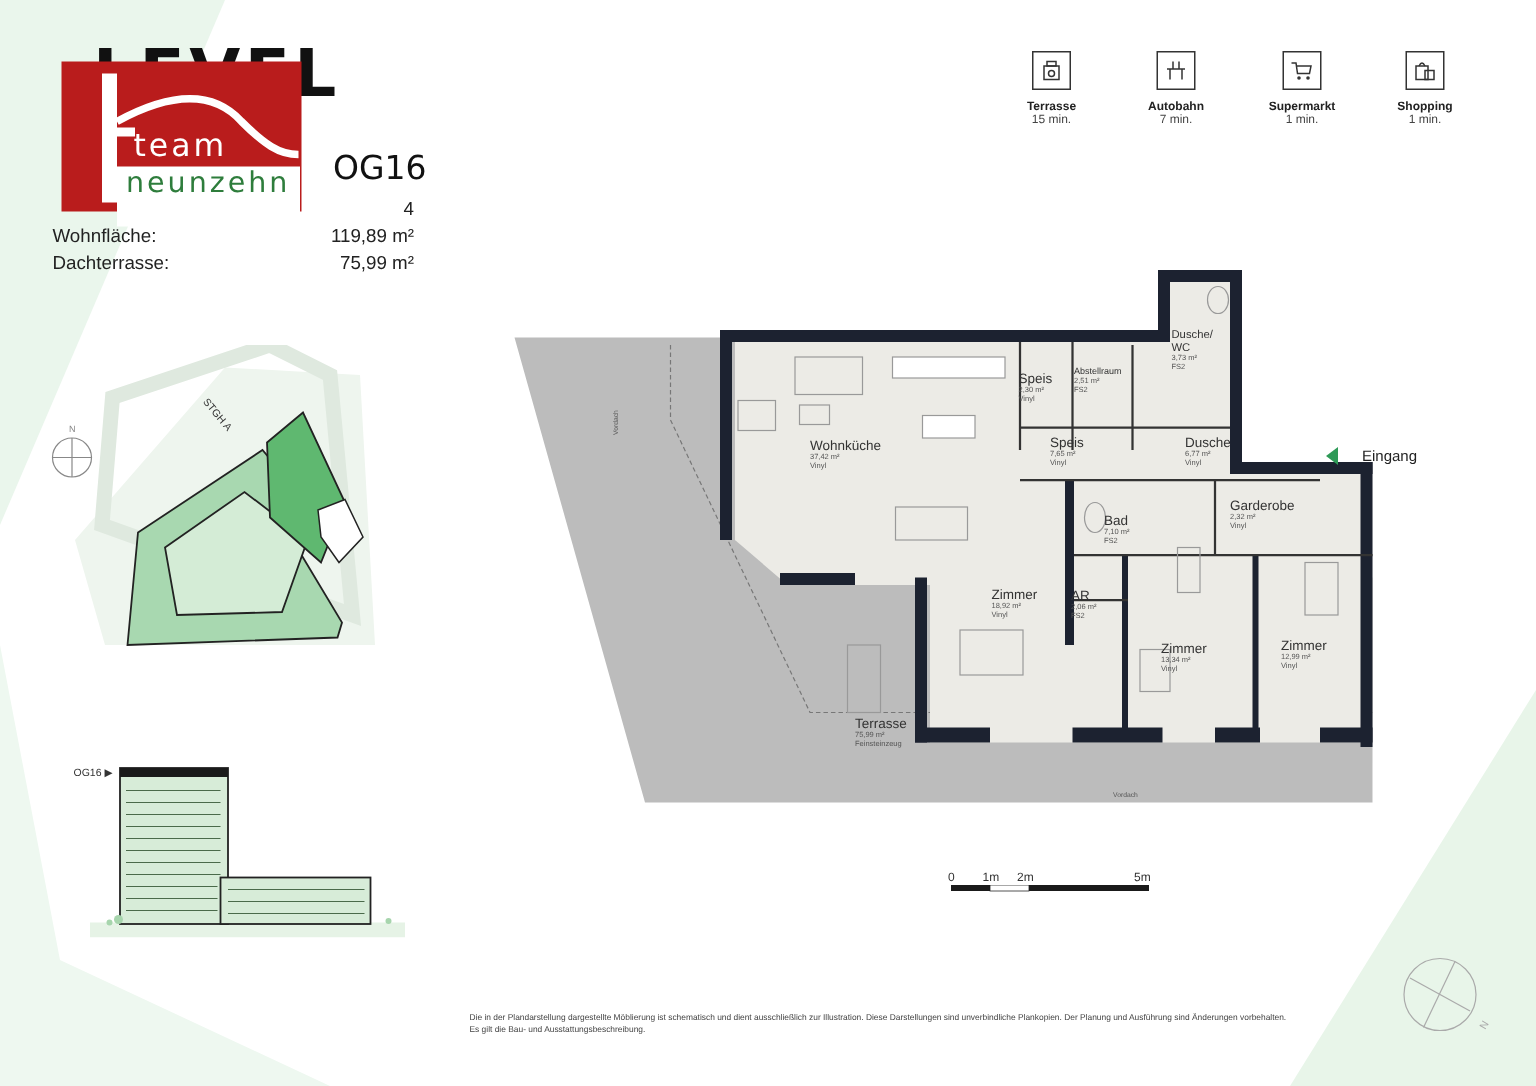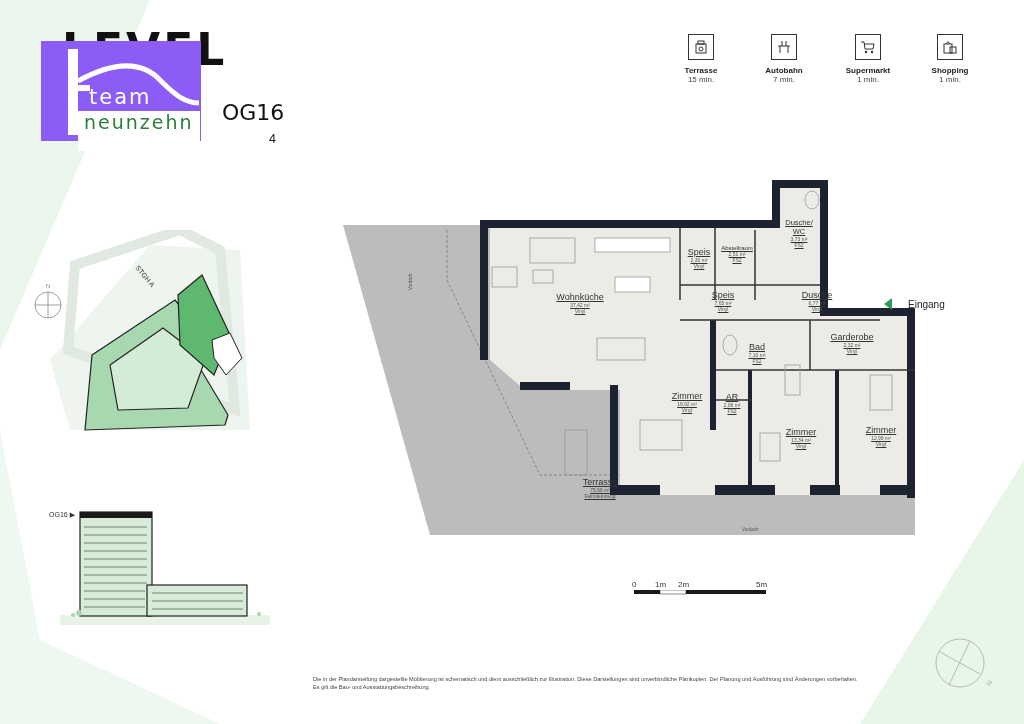--- a/index.html
+++ b/index.html
@@ -1,30 +1,30 @@
 <!DOCTYPE html>
 <html><head>
 <meta charset="utf-8">
 <style>
   html, body { margin:0; padding:0; }
   body { width:1024px; height:724px; position:relative; overflow:hidden; background:#ffffff; font-family:"Liberation Sans", sans-serif; color:#1a1a1a; }
   .bg-wedge-tl { position:absolute; left:0; top:0; width:1024px; height:724px; pointer-events:none; }
   .title-level { position:absolute; left:62px; top:24px; font-size:44px; font-weight:bold; letter-spacing:3px; color:#111; font-family:"DejaVu Sans", sans-serif; }
-  .logo { position:absolute; left:41px; top:41px; width:160px; height:100px; background:#8b5cf6; }
+  .logo { position:absolute; left:41px; top:41px; width:160px; height:100px; background:#b91c1c; }
   .logo .lt { position:absolute; left:52px; top:65px; font-size:21px; color:#fff; letter-spacing:2px; font-family:"DejaVu Sans", sans-serif; }
   .logo .ln { position:absolute; left:26px; top:91px; width:128px; height:40px; background:#fff; color:#2e7d3c; font-size:19px; letter-spacing:2px; line-height:22px; padding-left:6px; box-sizing:border-box; font-family:"DejaVu Sans", sans-serif; }
   .unit-id { position:absolute; left:222px; top:100px; font-size:22px; font-family:"DejaVu Sans", sans-serif; color:#111; }
   .facts { position:absolute; left:35px; top:130px; width:241px; font-size:12.5px; color:#222; }
   .facts .row { display:flex; justify-content:space-between; height:18px; line-height:18px; }
   .amen { position:absolute; top:34px; width:60px; text-align:center; }
   .amen .box { width:26px; height:26px; margin:0 auto; border:1.5px solid #333; box-sizing:border-box; display:flex; align-items:center; justify-content:center; }
   .amen .lbl { font-size:8px; font-weight:bold; margin-top:6px; color:#222; }
   .amen .val { font-size:8px; color:#444; }
   .disclaimer { position:absolute; left:313px; top:675px; width:550px; font-size:5.6px; line-height:8px; color:#444; }
-  .room { position:absolute; text-align:center; color:#333;text-decoration:underline; }
+  .room { position:absolute; color:#333; }
   .room .n { font-size:9px; }
   .room .a, .room .f { font-size:5px; color:#555; line-height:6px; }
   .small .n { font-size:6px; }
   .scale { position:absolute; left:632px; top:580px; }
   .scale .t { position:absolute; top:0; font-size:8px; color:#333; }
   .eingang { position:absolute; left:884px; top:298px; font-size:10px; color:#222; display:flex; align-items:center; gap:16px; }
   .eingang .tri { width:0; height:0; border-top:6px solid transparent; border-bottom:6px solid transparent; border-right:8px solid #2e9a57; }
   .og-label { position:absolute; left:49px; top:511px; font-size:7px; color:#333; }
 </style>
 </head>
@@ -47,20 +47,28 @@
   <span class="lt" style="left:48px;top:44px">team</span>
   <span class="ln" style="left:37px;top:70px;width:122px">neunzehn</span>
 </div>
 
 <div class="unit-id">OG16</div>
 
 <div class="facts">
   <div class="row">
       <span style="visibility:hidden">Zimmer:</span>
       <span>4</span>
+    </div>
+  <div class="row">
+      <span>Wohnfläche:</span>
+      <span>119,89 m²</span>
+    </div>
+  <div class="row">
+      <span>Dachterrasse:</span>
+      <span>75,99 m²</span>
     </div>
 </div>
 
 <div class="amen" style="left:671px">
   <div class="box">
       <svg width="16" height="16">
         <rect x="3" y="5" width="10" height="9" fill="none" stroke="#333"></rect>
         <rect x="5" y="2" width="6" height="3" fill="none" stroke="#333"></rect>
         <circle cx="8" cy="10" r="2" fill="none" stroke="#333"></circle>
       </svg>

